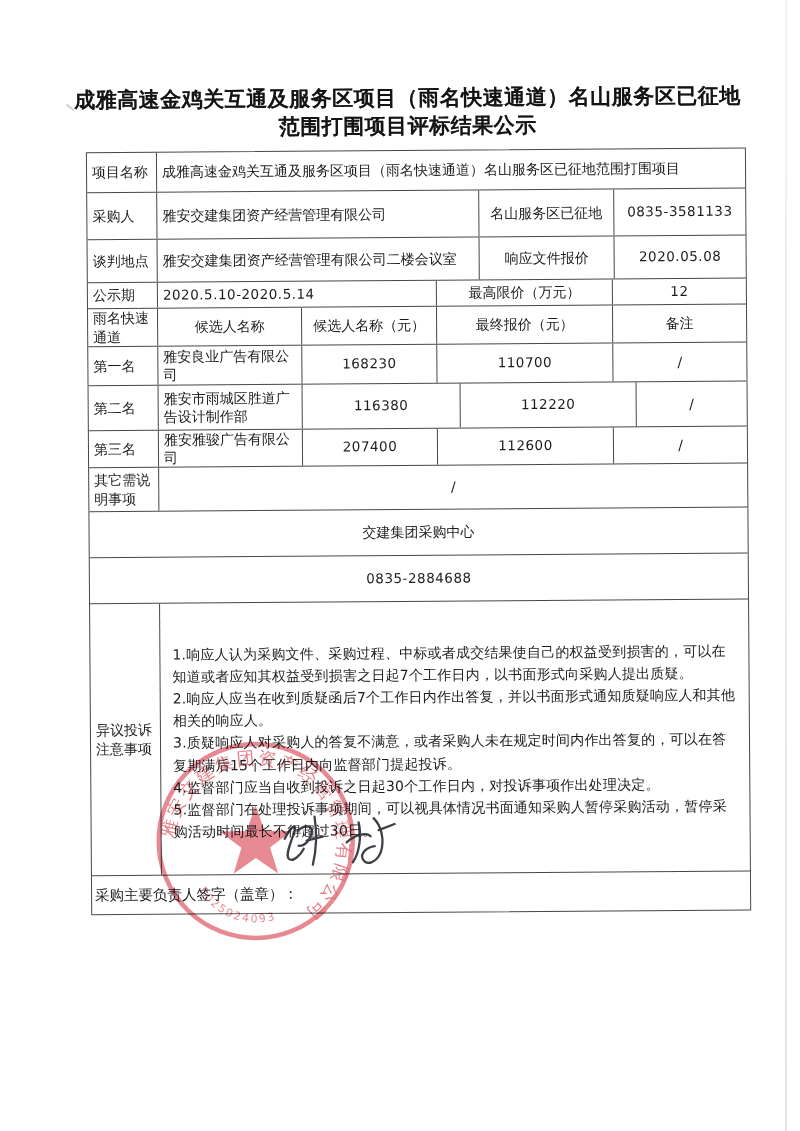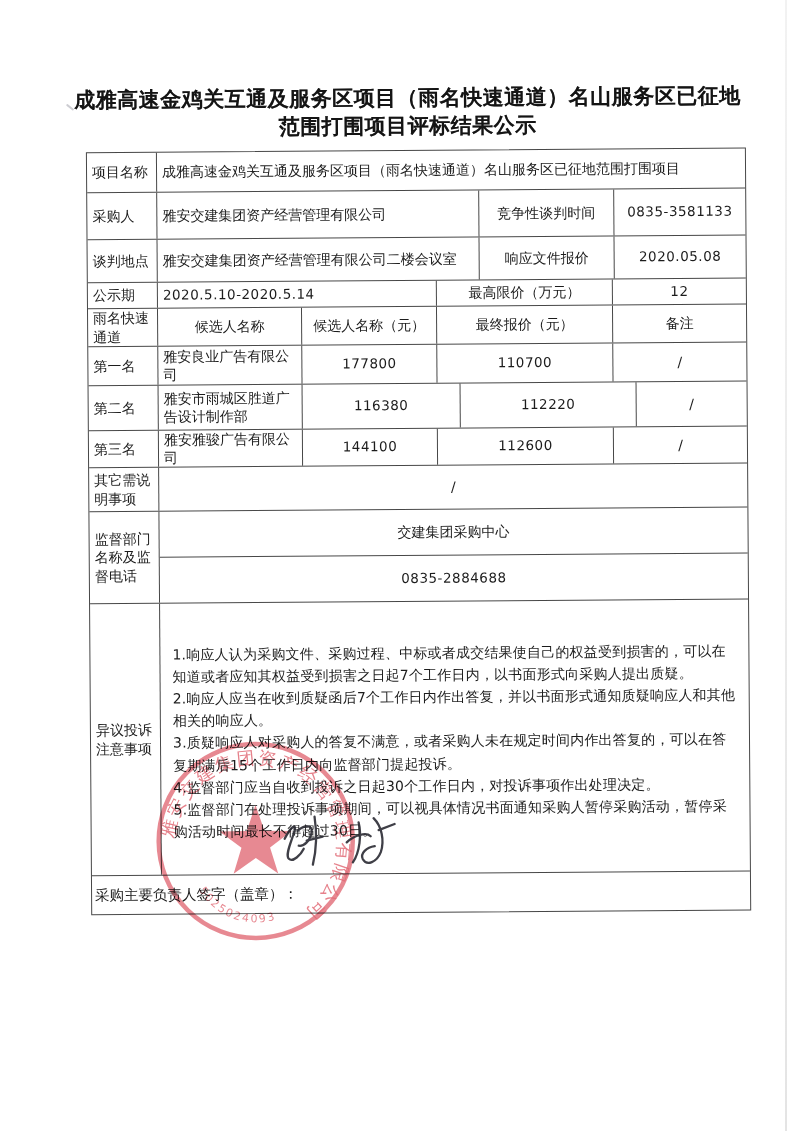--- a/index.html
+++ b/index.html
@@ -47,21 +47,21 @@
   <div class="tbl">
 
     <div class="row" style="height:40px">
       <div class="c lab left">项目名称</div>
       <div class="c fill left">成雅高速金鸡关互通及服务区项目（雨名快速通道）名山服务区已征地范围打围项目</div>
     </div>
 
     <div class="row" style="height:47px">
       <div class="c lab left">采购人</div>
       <div class="c left" style="width:322px">雅安交建集团资产经营管理有限公司</div>
-      <div class="c" style="width:135px">竞争性谈判时间</div>
+      <div class="c" style="width:135px">名山服务区已征地</div>
       <div class="c fill num">0835-3581133</div>
     </div>
 
     <div class="row" style="height:43px">
       <div class="c lab left">谈判地点</div>
       <div class="c left" style="width:322px">雅安交建集团资产经营管理有限公司二楼会议室</div>
       <div class="c" style="width:135px">响应文件报价</div>
       <div class="c fill num">2020.05.08</div>
     </div>
 
@@ -76,48 +76,47 @@
       <div class="c lab left">雨名快速通道</div>
       <div class="c" style="width:144px">候选人名称</div>
       <div class="c" style="width:135px">候选人名称（元）</div>
       <div class="c" style="width:176px">最终报价（元）</div>
       <div class="c fill">备注</div>
     </div>
 
     <div class="row" style="height:39px">
       <div class="c lab left">第一名</div>
       <div class="c left" style="width:144px">雅安良业广告有限公司</div>
-      <div class="c num" style="width:135px">177800</div>
+      <div class="c num" style="width:135px">168230</div>
       <div class="c num" style="width:176px">110700</div>
       <div class="c fill">/</div>
     </div>
 
     <div class="row" style="height:45px">
       <div class="c lab left">第二名</div>
       <div class="c left" style="width:144px">雅安市雨城区胜道广告设计制作部</div>
       <div class="c num" style="width:158px">116380</div>
       <div class="c num" style="width:176px">112220</div>
       <div class="c fill">/</div>
     </div>
 
     <div class="row" style="height:37px">
       <div class="c lab left">第三名</div>
       <div class="c left" style="width:144px">雅安雅骏广告有限公司</div>
-      <div class="c num" style="width:135px">144100</div>
+      <div class="c num" style="width:135px">207400</div>
       <div class="c num" style="width:176px">112600</div>
       <div class="c fill">/</div>
     </div>
 
     <div class="row" style="height:44px">
       <div class="c lab left">其它需说明事项</div>
       <div class="c fill">/</div>
     </div>
 
     <div class="row" style="height:92px">
-      <div class="c lab left">监督部门名称及监督电话</div>
       <div class="sub">
         <div class="c">交建集团采购中心</div>
         <div class="c num">0835-2884688</div>
       </div>
     </div>
 
     <div class="row" style="height:272px">
       <div class="c lab left">异议投诉注意事项</div>
       <div class="c fill notes">
         <p>1.响应人认为采购文件、采购过程、中标或者成交结果使自己的权益受到损害的，可以在知道或者应知其权益受到损害之日起7个工作日内，以书面形式向采购人提出质疑。</p>

